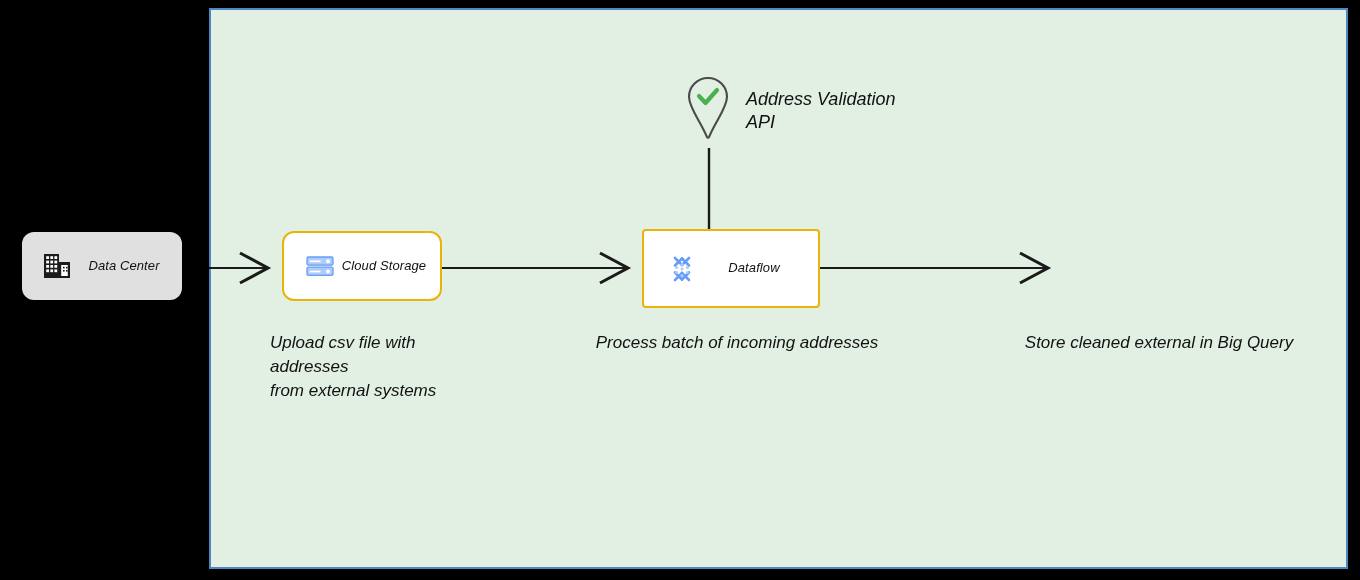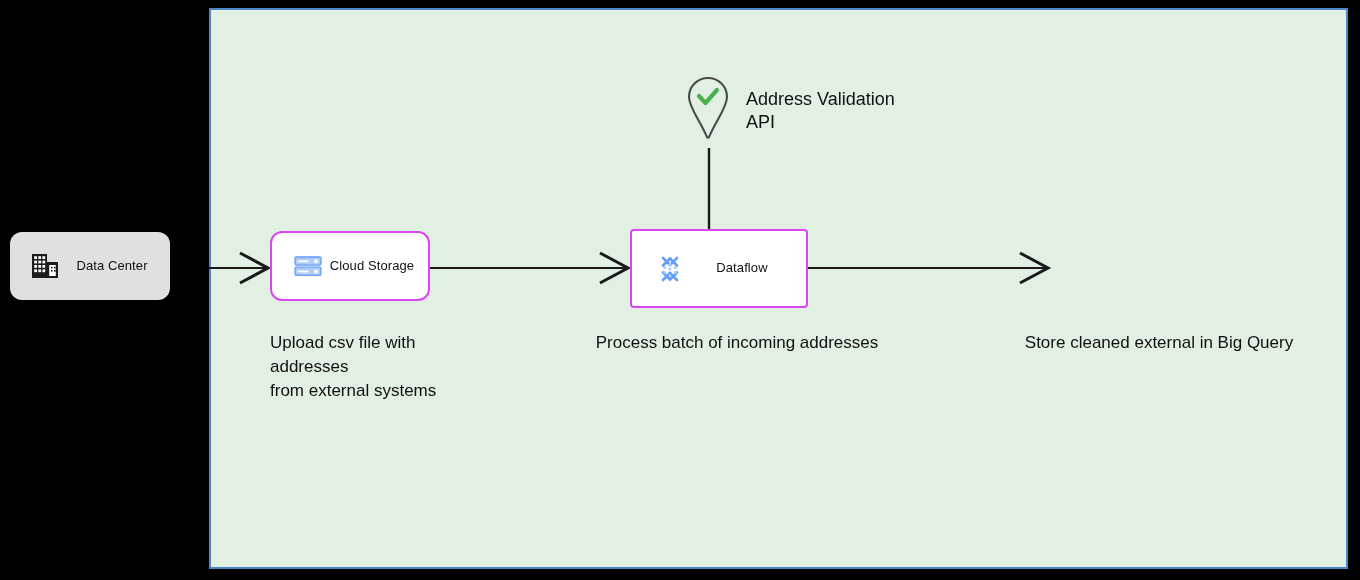--- a/index.html
+++ b/index.html
@@ -14,20 +14,21 @@
     overflow: hidden;
     font-family: "Liberation Sans", sans-serif;
   }
 
   #stage {
     position: absolute;
     left: 0; top: 0;
     width: 1213px;
     height: 580px;
     background: #000000;
+    font-style: italic;
   }
 
   
   .boundary {
     position: absolute;
     left: 209px;
     top: 8px;
     width: 1139px;
     height: 561px;
     background: #e2efe3;
@@ -35,20 +36,21 @@
     box-sizing: border-box;
   }
 
   
   .node {
     position: absolute;
     box-sizing: border-box;
     display: flex;
     align-items: center;
     background: #ffffff;
+    margin-left: 12px;
   }
   .node .node-icon {
     flex: 0 0 auto;
     display: flex;
     align-items: center;
     justify-content: center;
   }
   .node .node-label {
     flex: 1 1 auto;
     text-align: center;
@@ -68,21 +70,21 @@
     border-radius: 12px;
     border: none;
     padding-left: 20px;
     padding-right: 6px;
   }
   #node-datacenter .node-icon { width: 30px; height: 30px; }
   #node-datacenter .node-label { font-size: 13px; }
 
   
   .gcp-node {
-    border: 2px solid #d946ef;
+    border: 2px solid #eab308;
     border-radius: 12px;
     padding-left: 20px;
     padding-right: 8px;
   }
   .gcp-node .node-icon { width: 32px; height: 32px; }
 
   #node-cloud-storage {
     left: 270px;
     top: 231px;
     width: 160px;

